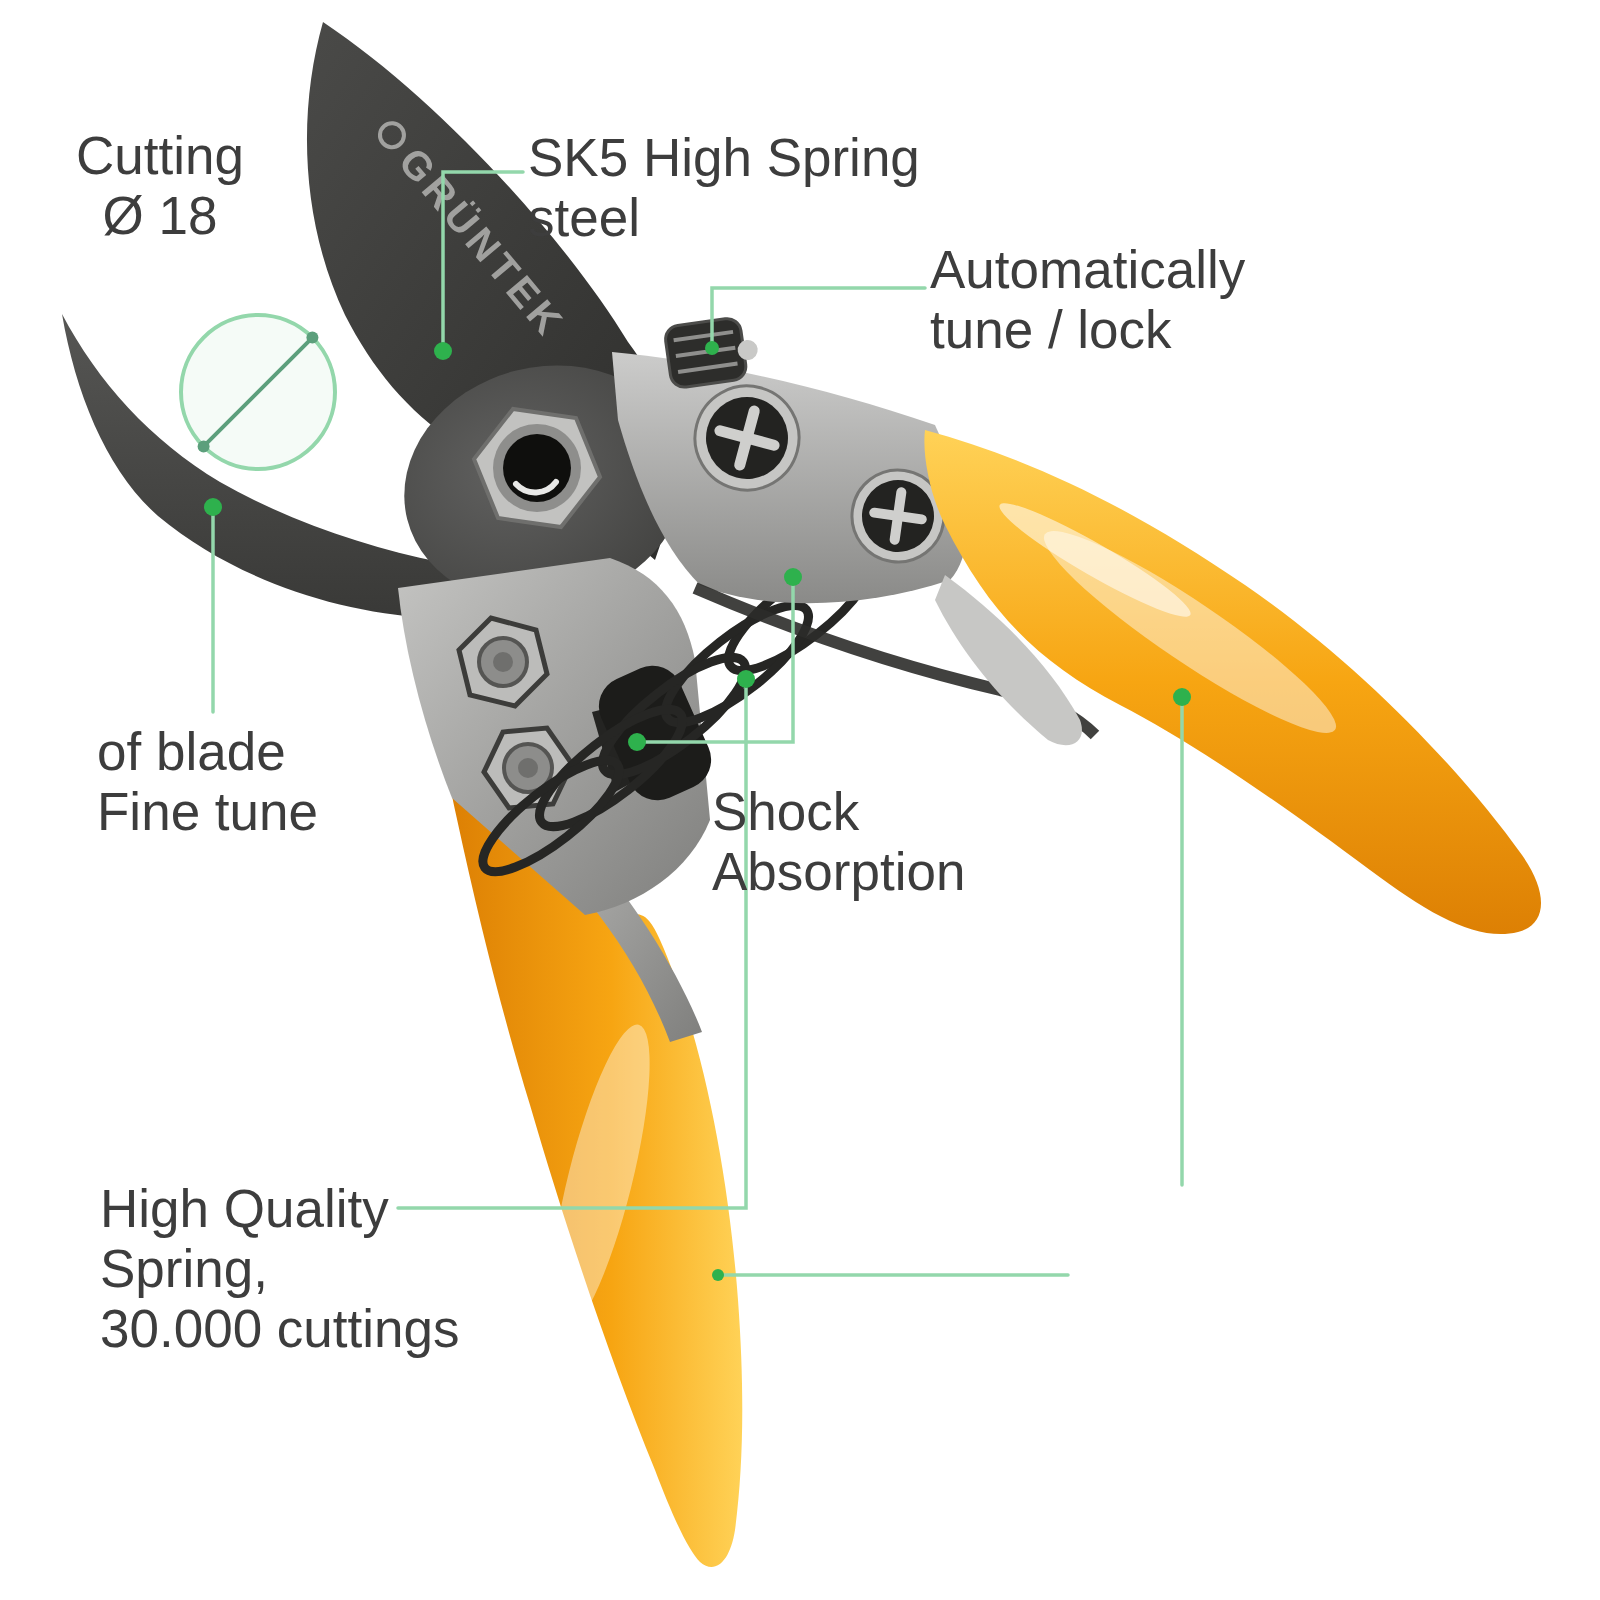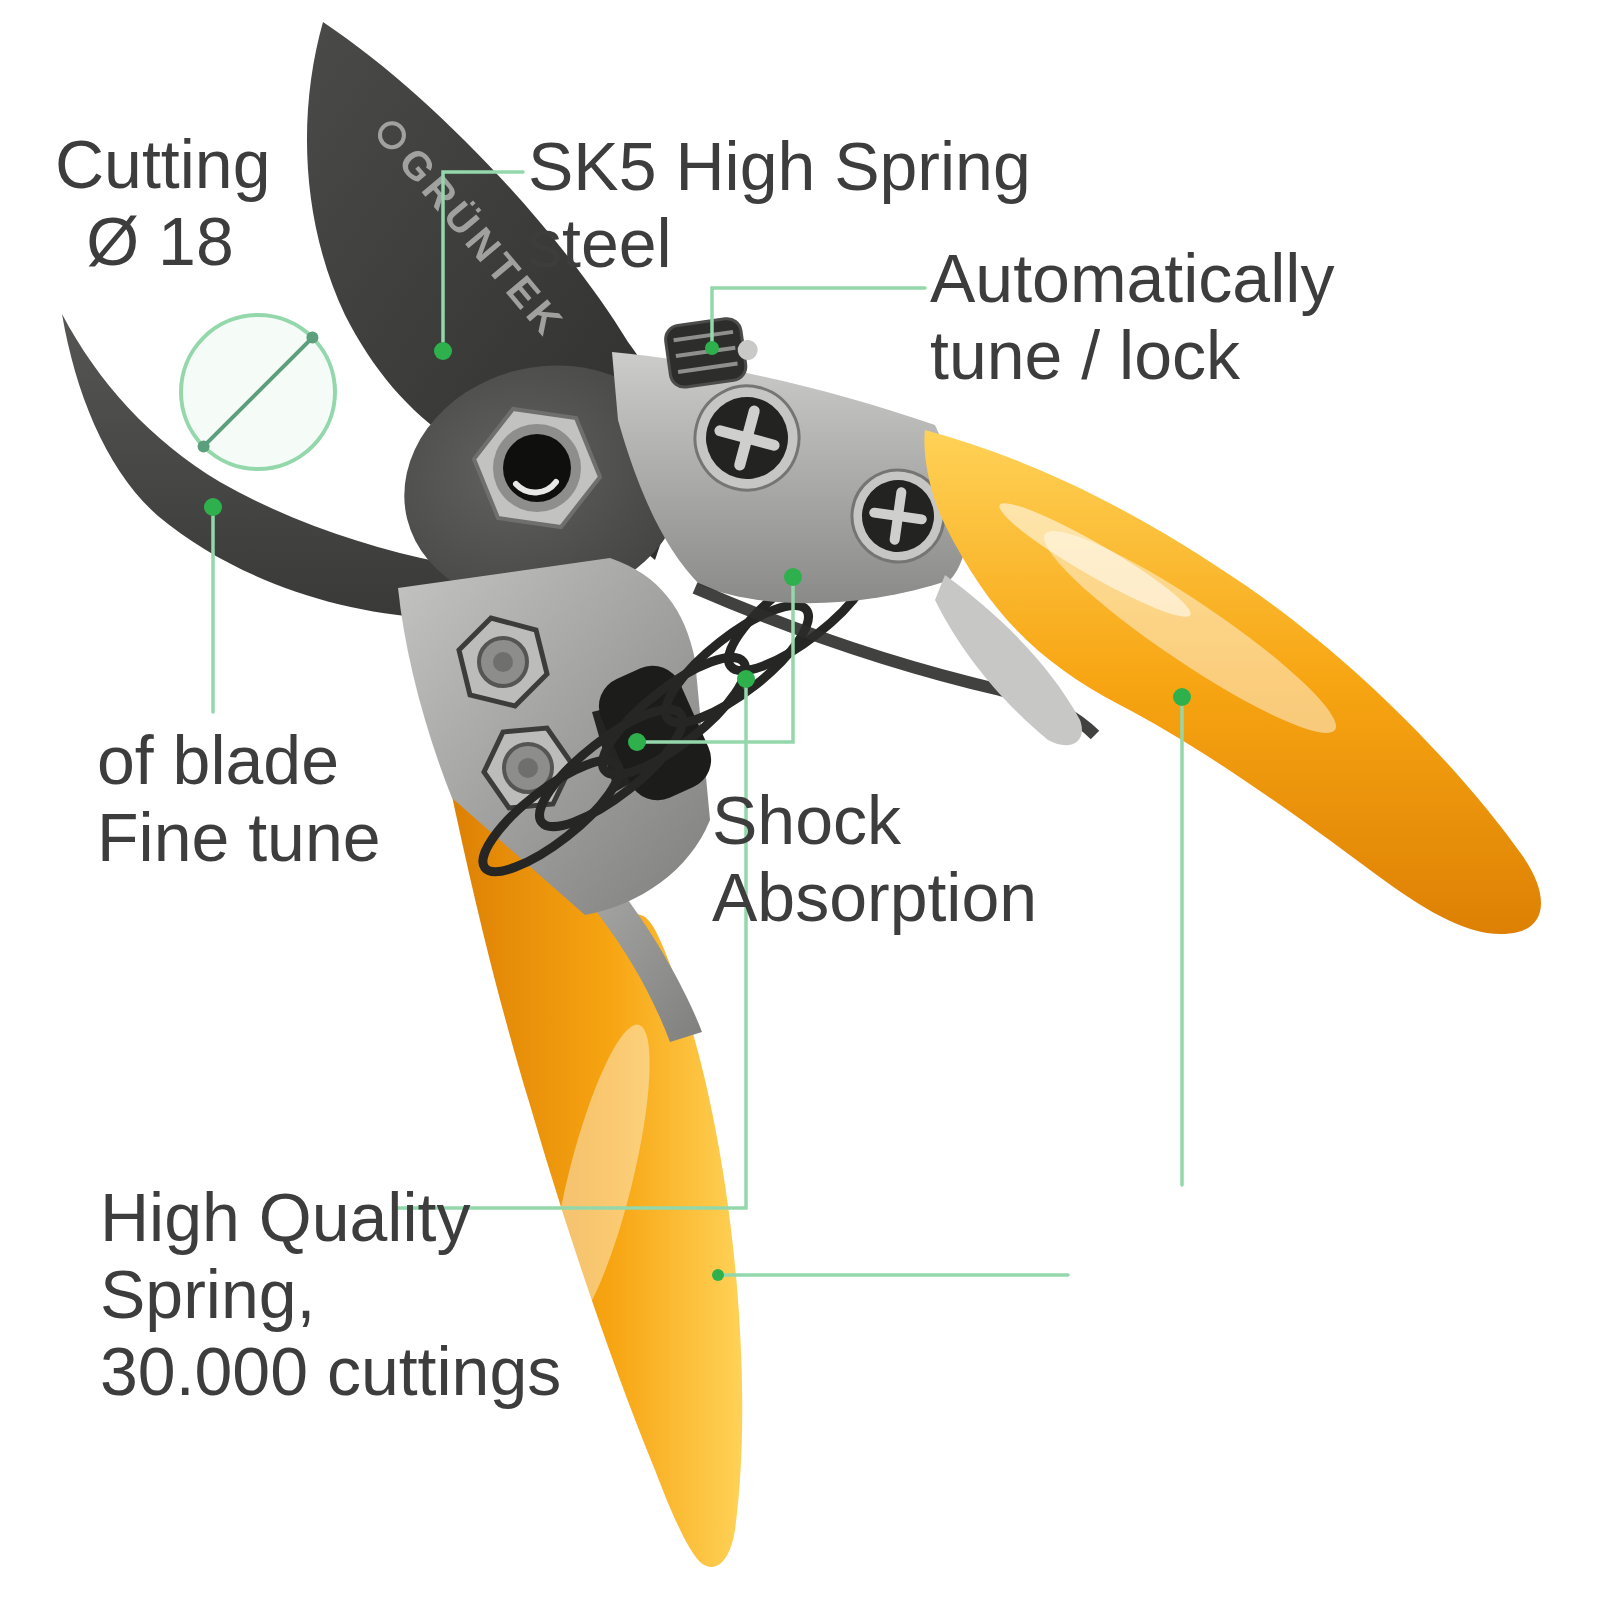--- a/index.html
+++ b/index.html
@@ -5,21 +5,21 @@
   html,body{margin:0;padding:0;background:#fff;}
   .stage{
     position:relative;width:1600px;height:1600px;overflow:hidden;
     background:var(--bg,#ffffff);
     font-family:"Liberation Sans",sans-serif;
   }
   .stage svg{position:absolute;left:0;top:0;}
   .callout-label{
     position:absolute;
     color:var(--label-text,#3d3d3d);
-    font-size:68px;line-height:1.13;font-weight:400;letter-spacing:0;
+    font-size:53px;line-height:1.13;font-weight:400;letter-spacing:0;
   }
   .callout-label.center{text-align:center;}
   
   .cl-line{stroke:var(--callout-line,#93d7ab);stroke-width:3.5;fill:none;stroke-linecap:round;}
   .cl-dot{fill:var(--callout-dot,#2eb14d);}
   .cl-circle{stroke:var(--callout-line,#93d7ab);stroke-width:4;fill:rgba(160,216,180,0.10);}
   .cl-diam{stroke:#5c9f7c;stroke-width:4;}
   .cl-dot-sm{fill:#5c9f7c;}
 </style>
 </head>

